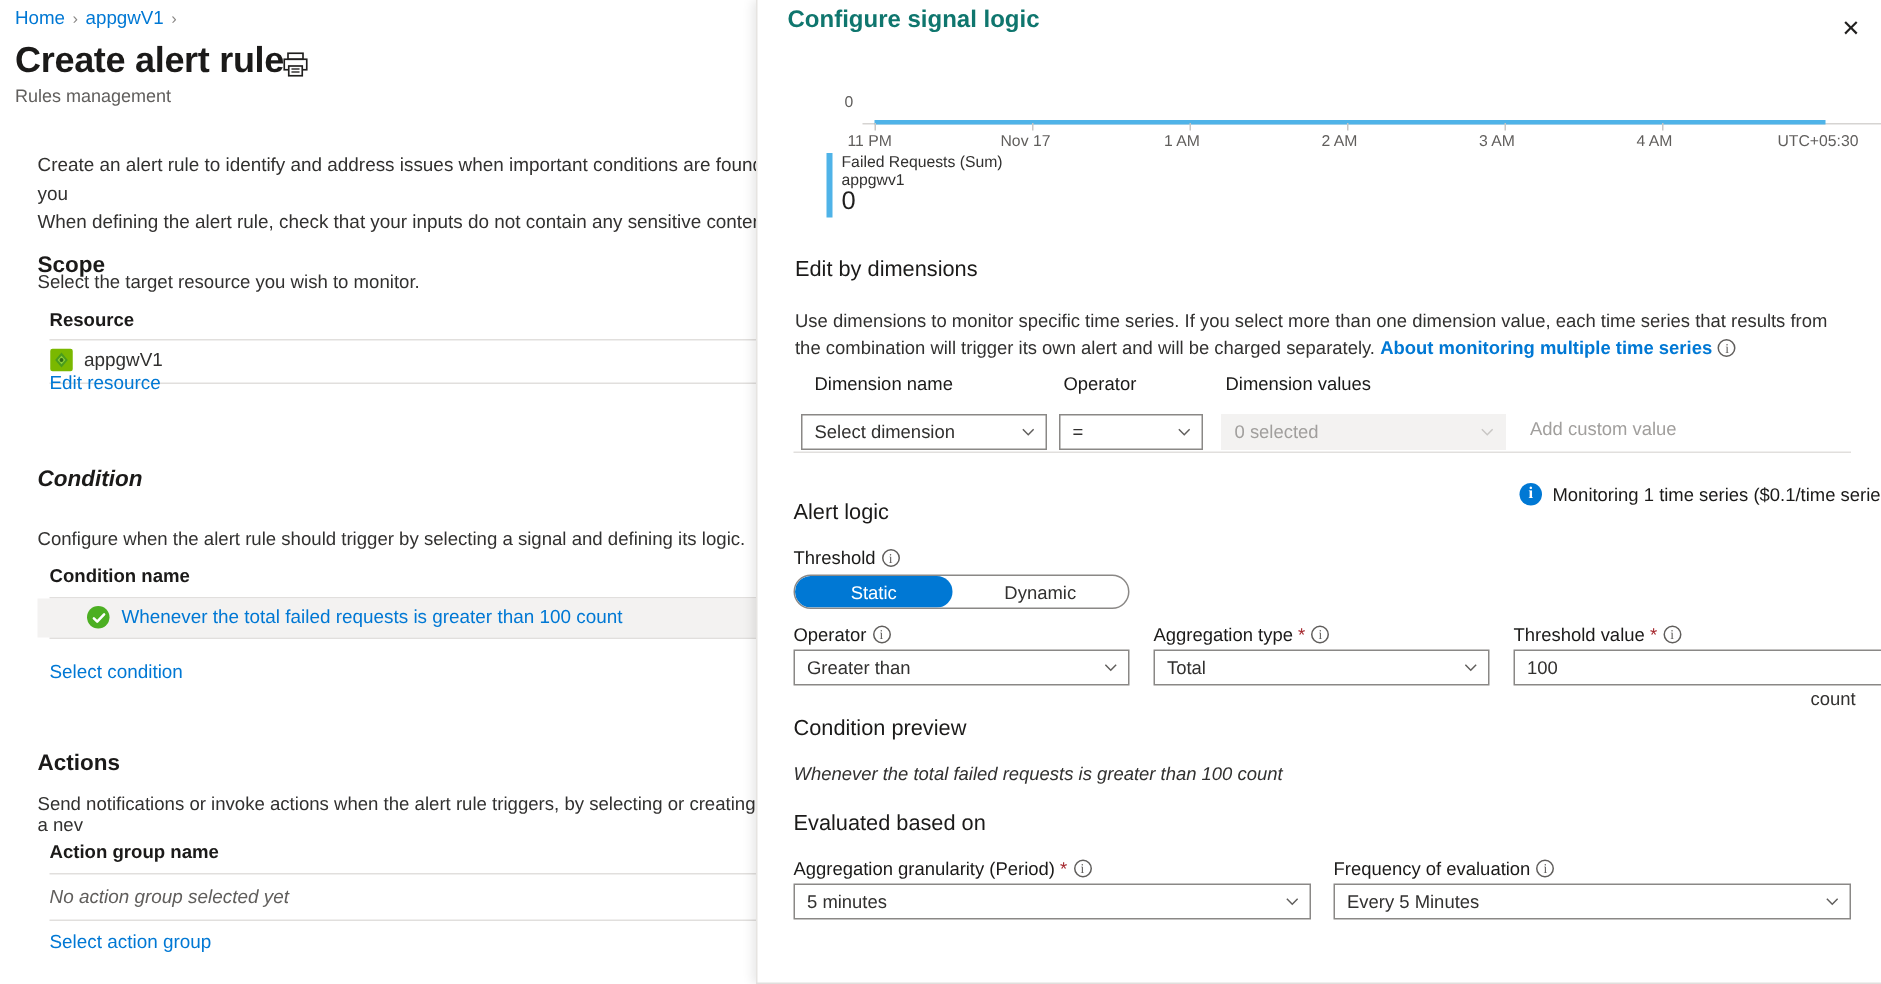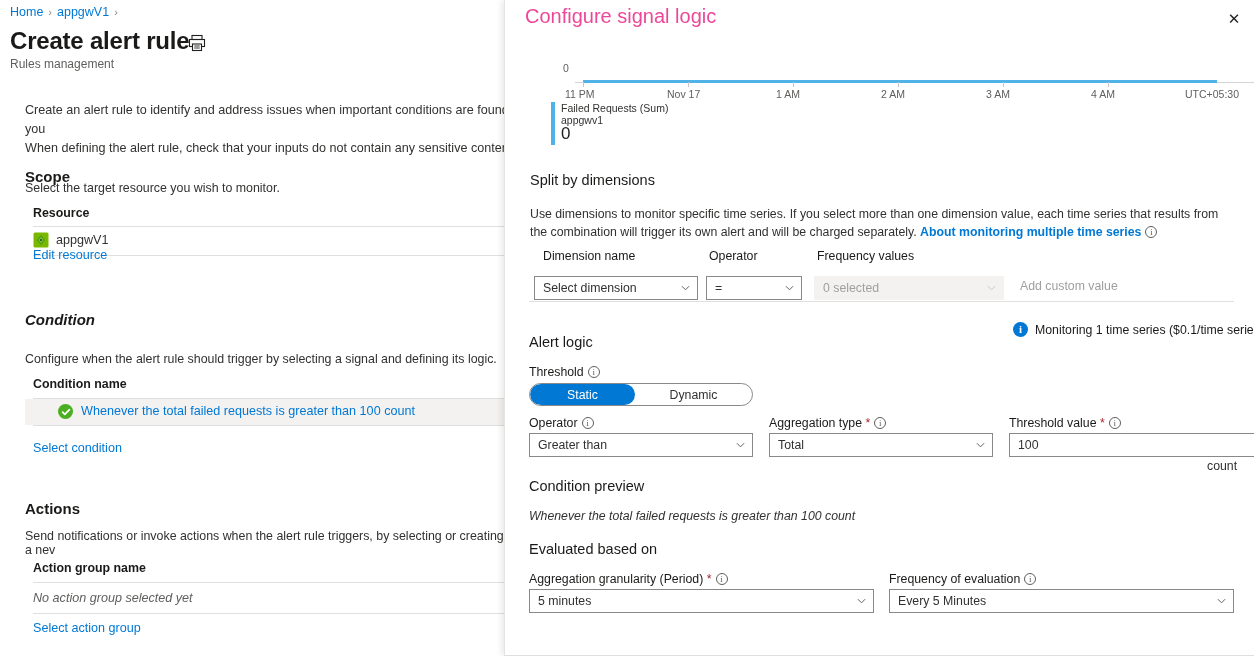--- a/index.html
+++ b/index.html
@@ -93,21 +93,21 @@
   
   .panel {
     position: absolute; left: 504px; top: 0; width: 750px; height: 656px;
     background: #ffffff;
     border-left: 1px solid #e6e4e1;
     box-shadow: -2px 0 7px rgba(0,0,0,0.10);
     overflow: hidden;
   }
   .panel-title {
     position: absolute; left: 20px; top: 5px;
-    font-size: 20px; font-weight: 400; color: #ec4899;
+    font-size: 16px; font-weight: 700; color: #0f766e;
   }
   .panel-close {
     position: absolute; right: 8px; top: 7px;
     width: 24px; height: 24px; cursor: pointer;
     display: flex; align-items: center; justify-content: center;
     font-size: 15px; color: #201f1e; font-family: "Liberation Sans", sans-serif;
   }
   .panel-bottom-border {
     position: absolute; left: 0; bottom: 0; width: 750px; height: 1px;
     background: #e1dfdd;
@@ -324,31 +324,31 @@
       <div class="chart-tz">UTC+05:30</div>
 
       <div class="legend">
         <div class="legend-bar"></div>
         <div class="legend-title">Failed Requests (Sum)</div>
         <div class="legend-sub">appgwv1</div>
         <div class="legend-val">0</div>
       </div>
     </div>
 
-    <div class="p-head" style="top:172px;">Split by dimensions</div>
+    <div class="p-head" style="top:172px;">Edit by dimensions</div>
     <div class="p-desc" style="top:205px;">
       <span>Use dimensions to monitor specific time series. If you select more than one dimension value, each time series that results from the</span>
       <span>combination will trigger its own alert and will be charged separately.</span>
       <span class="p-link">About monitoring multiple time series</span><span class="info-o">i</span>
     </div>
   </div>
 
   <div class="p-collabel" style="left:543px; top:249px;">Dimension name</div>
   <div class="p-collabel" style="left:709px; top:249px;">Operator</div>
-  <div class="p-collabel" style="left:817px; top:249px;">Frequency values</div>
+  <div class="p-collabel" style="left:817px; top:249px;">Dimension values</div>
 
   <div class="ctl" style="left:534px; top:276px; width:164px;">
     <span>Select dimension</span>
     <svg class="chev" viewBox="0 0 10 10">
         <path d="M1 3 L5 7 L9 3" fill="none" stroke="#605e5c" stroke-width="1.1"></path>
       </svg>
   </div>
   <div class="ctl" style="left:706px; top:276px; width:96px;">
     <span>=</span>
     <svg class="chev" viewBox="0 0 10 10">

